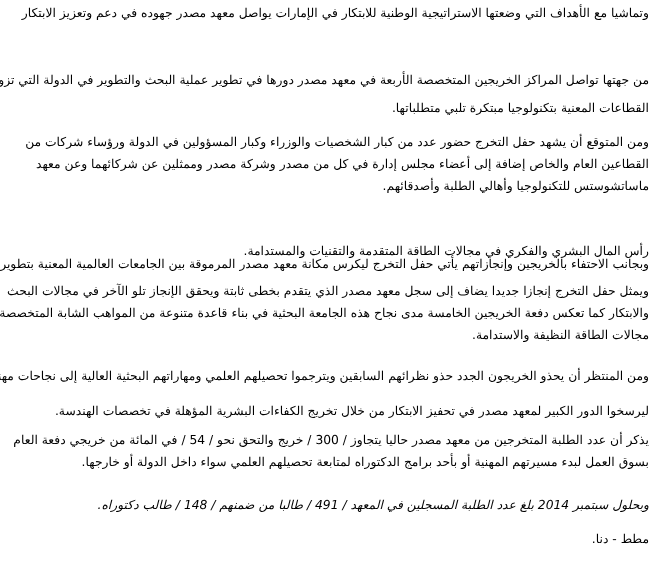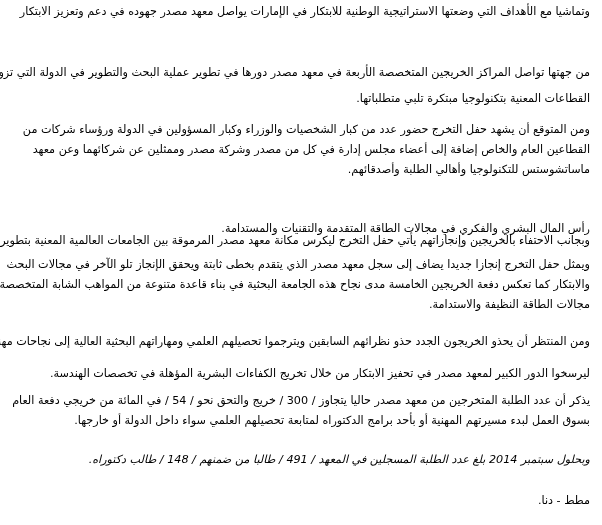--- a/index.html
+++ b/index.html
@@ -56,15 +56,15 @@
   <div class="line" style="top:297px;">مجالات الطاقة النظيفة والاستدامة.</div>
 
   <div class="line" style="top:334px;">ومن المنتظر أن يحذو الخريجون الجدد حذو نظرائهم السابقين ويترجموا تحصيلهم العلمي ومهاراتهم البحثية العالية إلى نجاحات مهنية</div>
   <div class="line" style="top:354px;margin-top:12px;">ليرسخوا الدور الكبير لمعهد مصدر في تحفيز الابتكار من خلال تخريج الكفاءات البشرية المؤهلة في تخصصات الهندسة.</div>
 
   <div class="line" style="top:393px;">يذكر أن عدد الطلبة المتخرجين من معهد مصدر حاليا يتجاوز / 300 / خريج والتحق نحو / 54 / في المائة من خريجي دفعة العام</div>
   <div class="line" style="top:413px;">بسوق العمل لبدء مسيرتهم المهنية أو بأحد برامج الدكتوراه لمتابعة تحصيلهم العلمي سواء داخل الدولة أو خارجها.</div>
 
   <div class="line" style="top:452px;font-style:italic;">وبحلول سبتمبر 2014 بلغ عدد الطلبة المسجلين في المعهد / 491 / طالبا من ضمنهم / 148 / طالب دكتوراه.</div>
 
-  <div class="line" style="top:493px;">مطط - دنا.</div>
+  <div class="line" style="top:483px;">مطط - دنا.</div>
 
 </div>
 
 </body></html>

